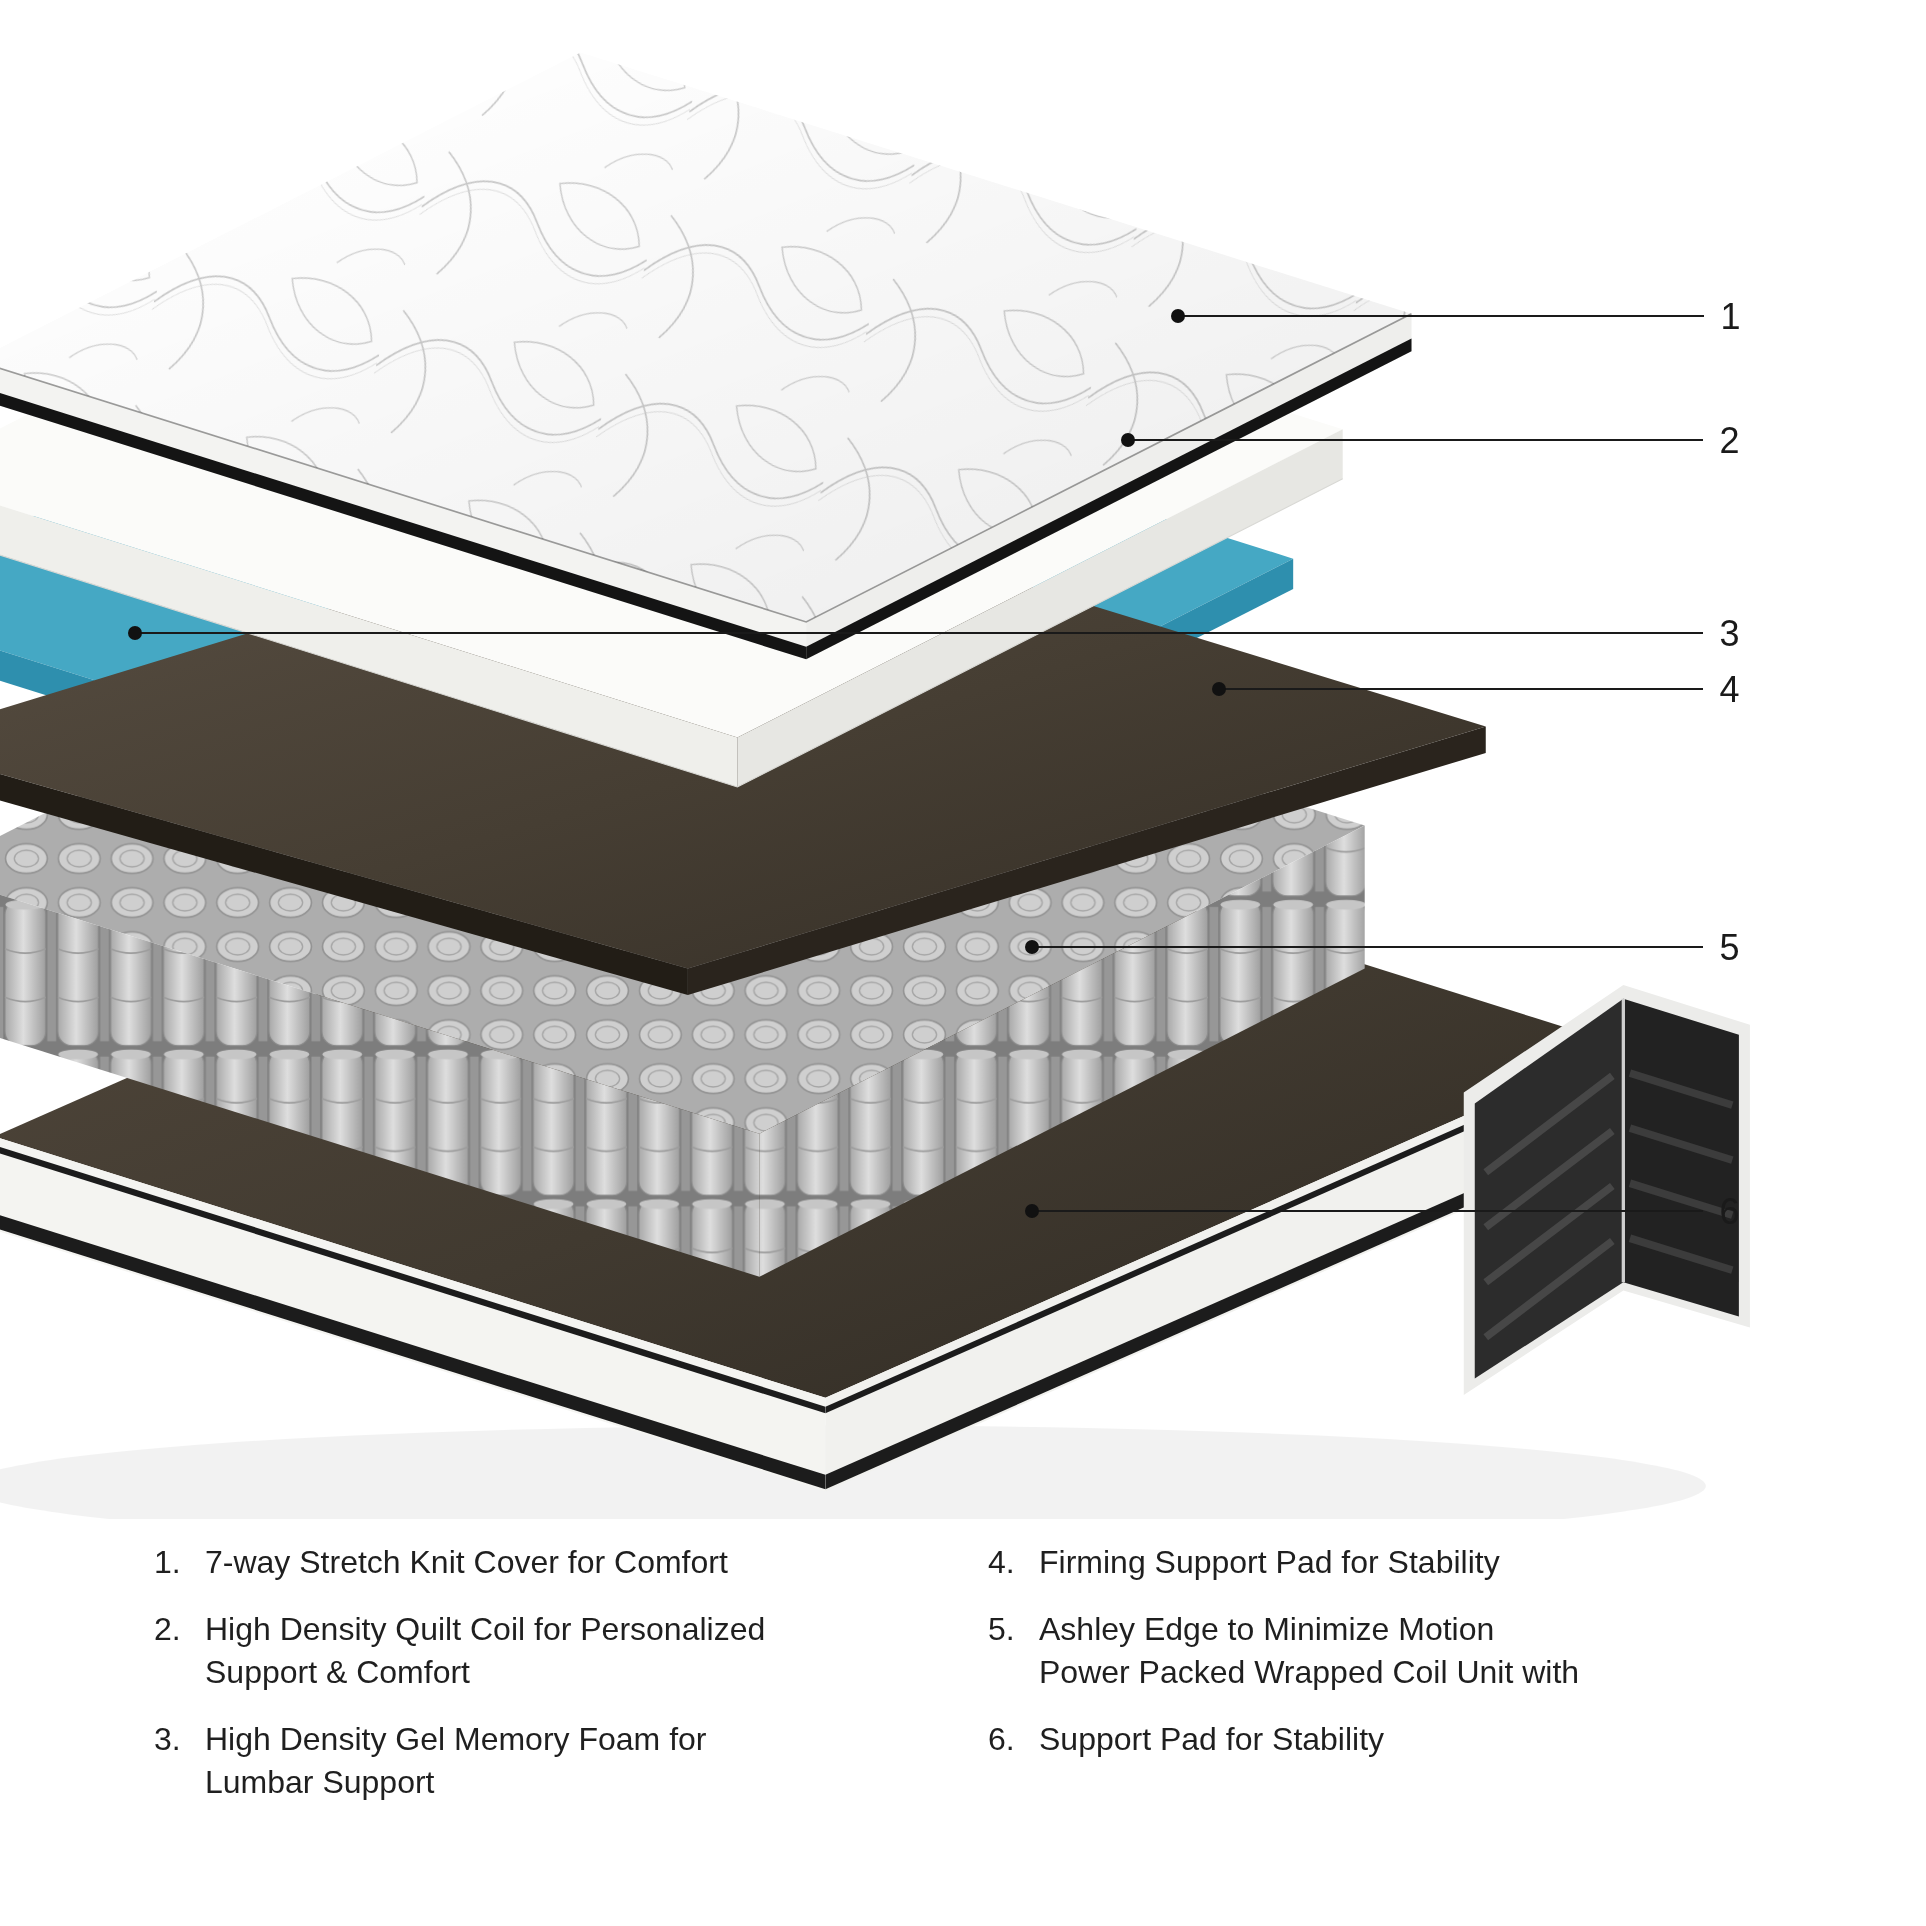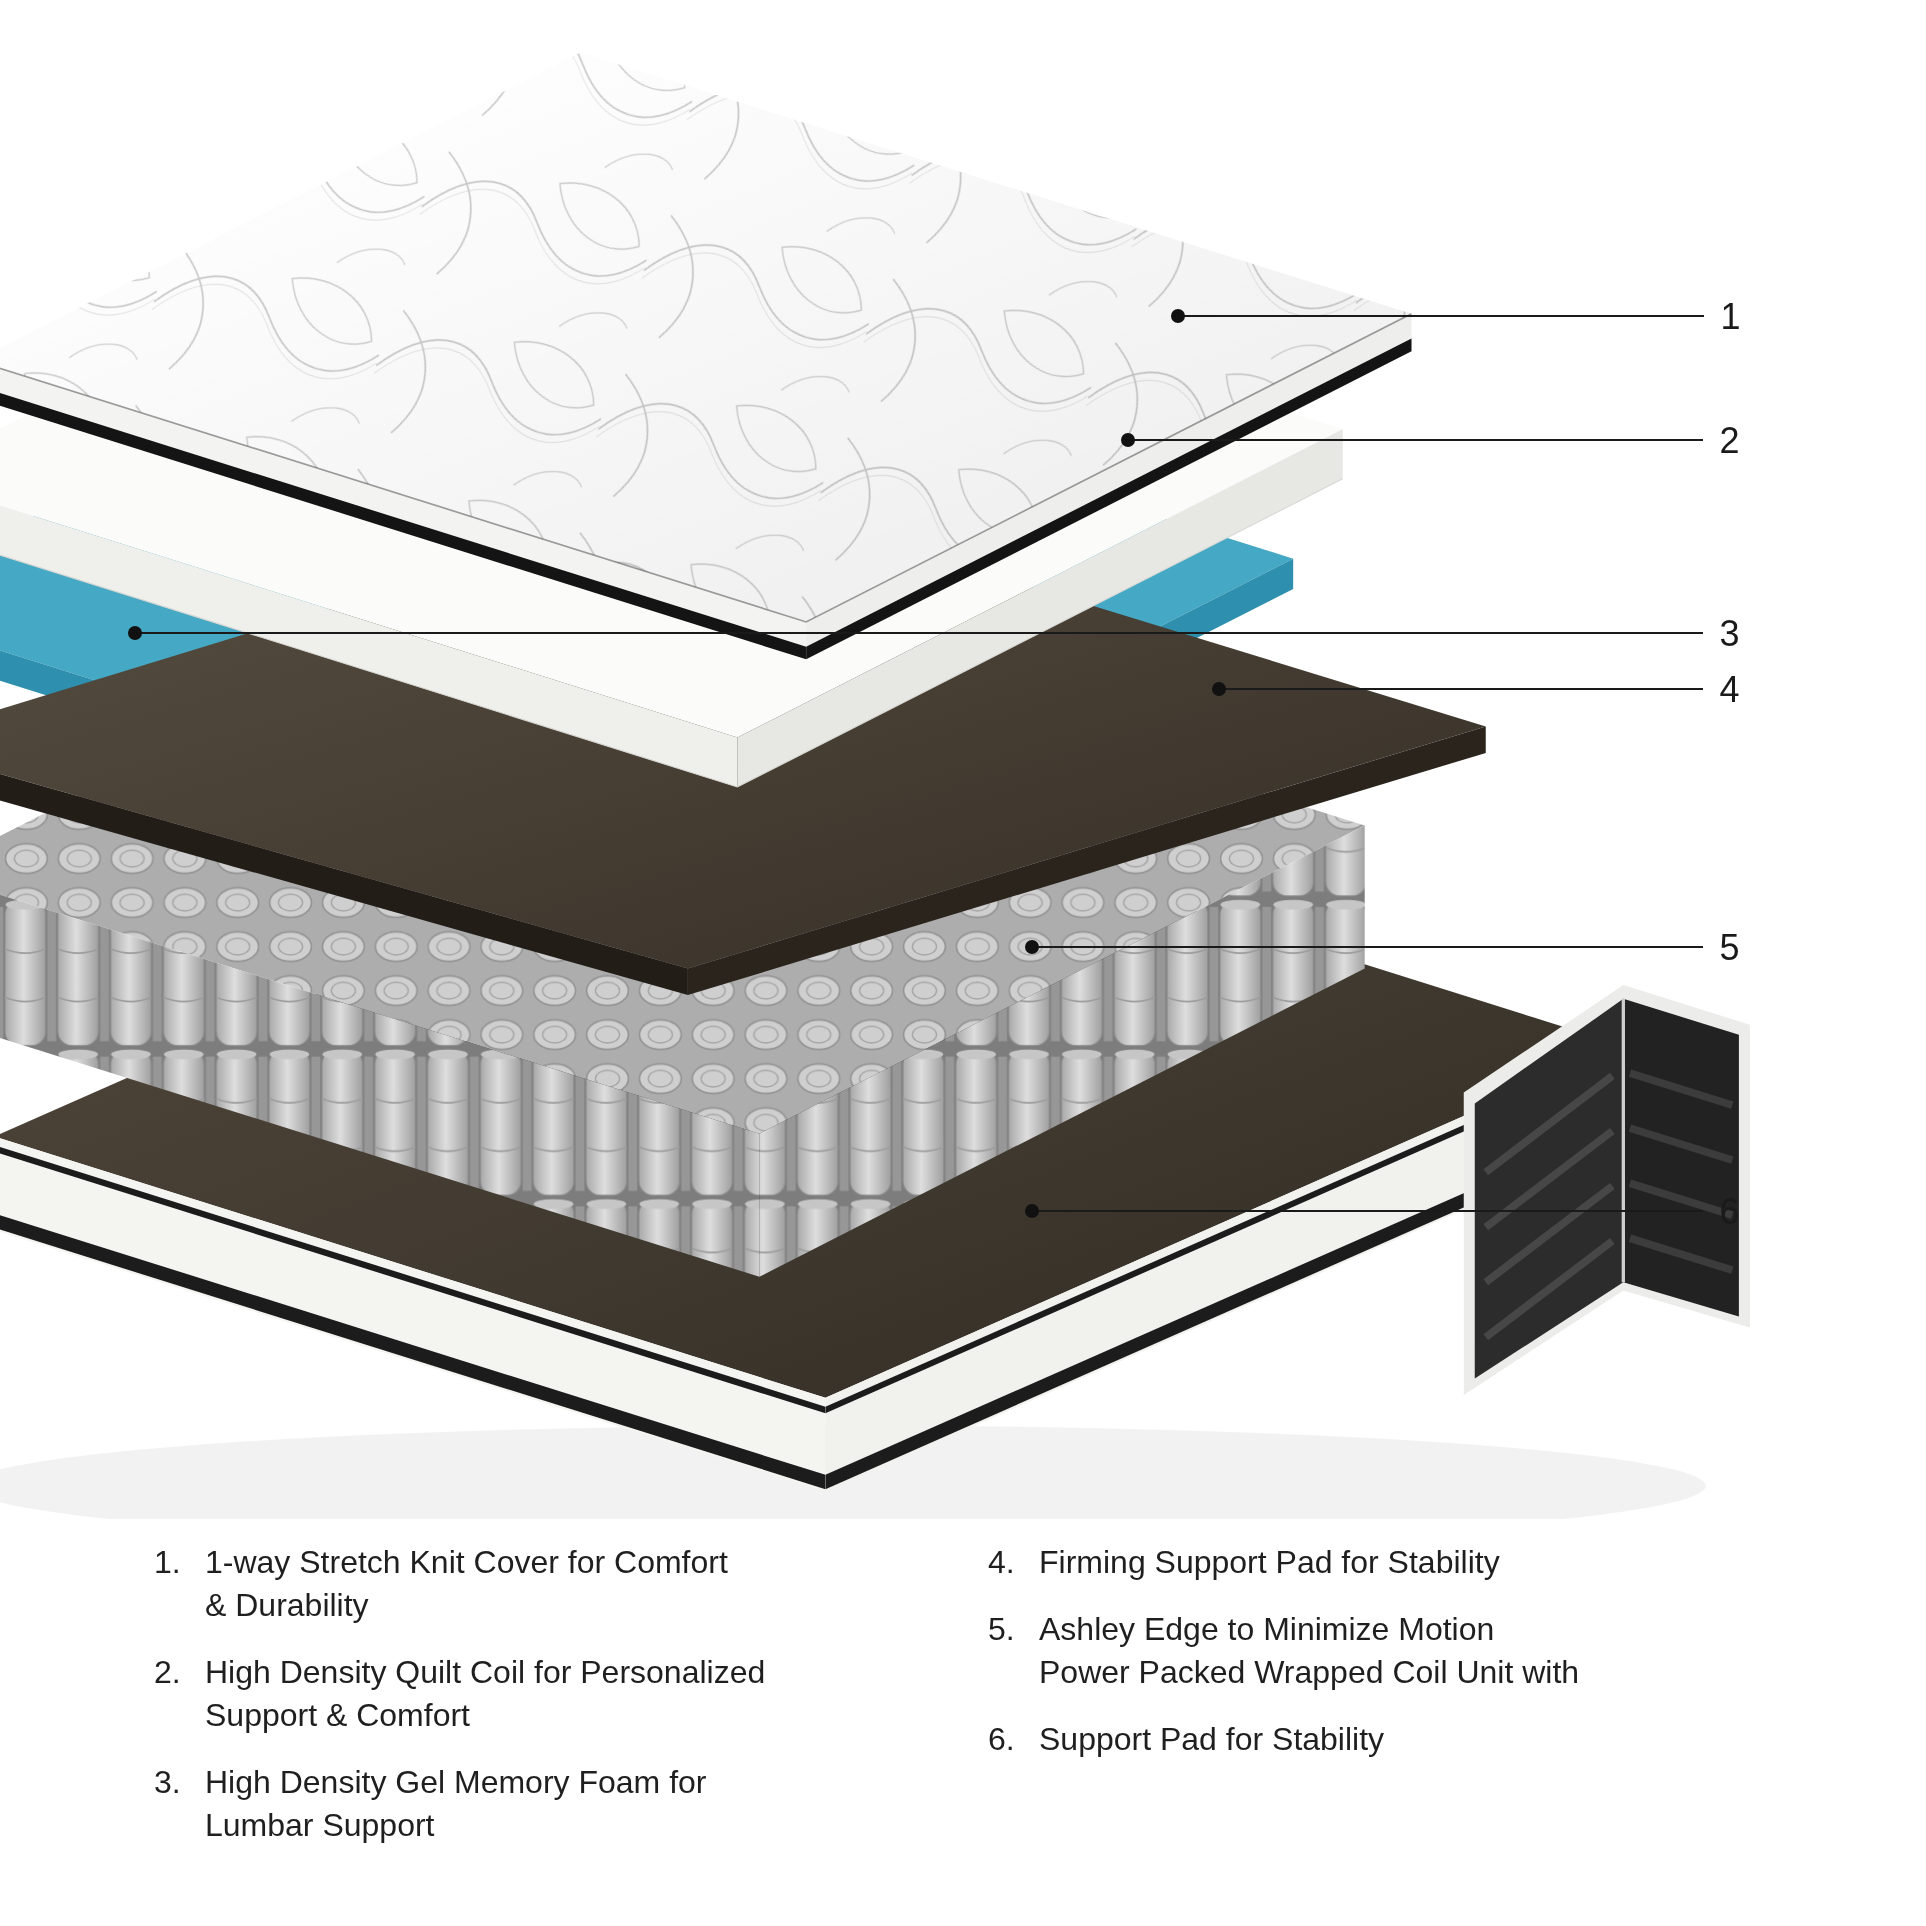--- a/index.html
+++ b/index.html
@@ -162,22 +162,21 @@
   <div class="callout" id="c6">
     <span class="line"></span>
     <span class="dot"></span>
     <span class="num">6</span>
   </div>
 
   <div class="legend-col" id="legend-left">
     <div class="legend-item">
       <span class="legend-num">1.</span>
       <span class="legend-text">
-        <span class="legend-line">1-way Stretch Knit Cover for Comfort</span>
-        <span class="legend-line">&amp; Durability</span>
+        <span class="legend-line">7-way Stretch Knit Cover for Comfort</span>
       </span>
     </div>
     <div class="legend-item">
       <span class="legend-num">2.</span>
       <span class="legend-text">
         <span class="legend-line">High Density Quilt Coil for Personalized</span>
         <span class="legend-line">Support &amp; Comfort</span>
       </span>
     </div>
     <div class="legend-item">

